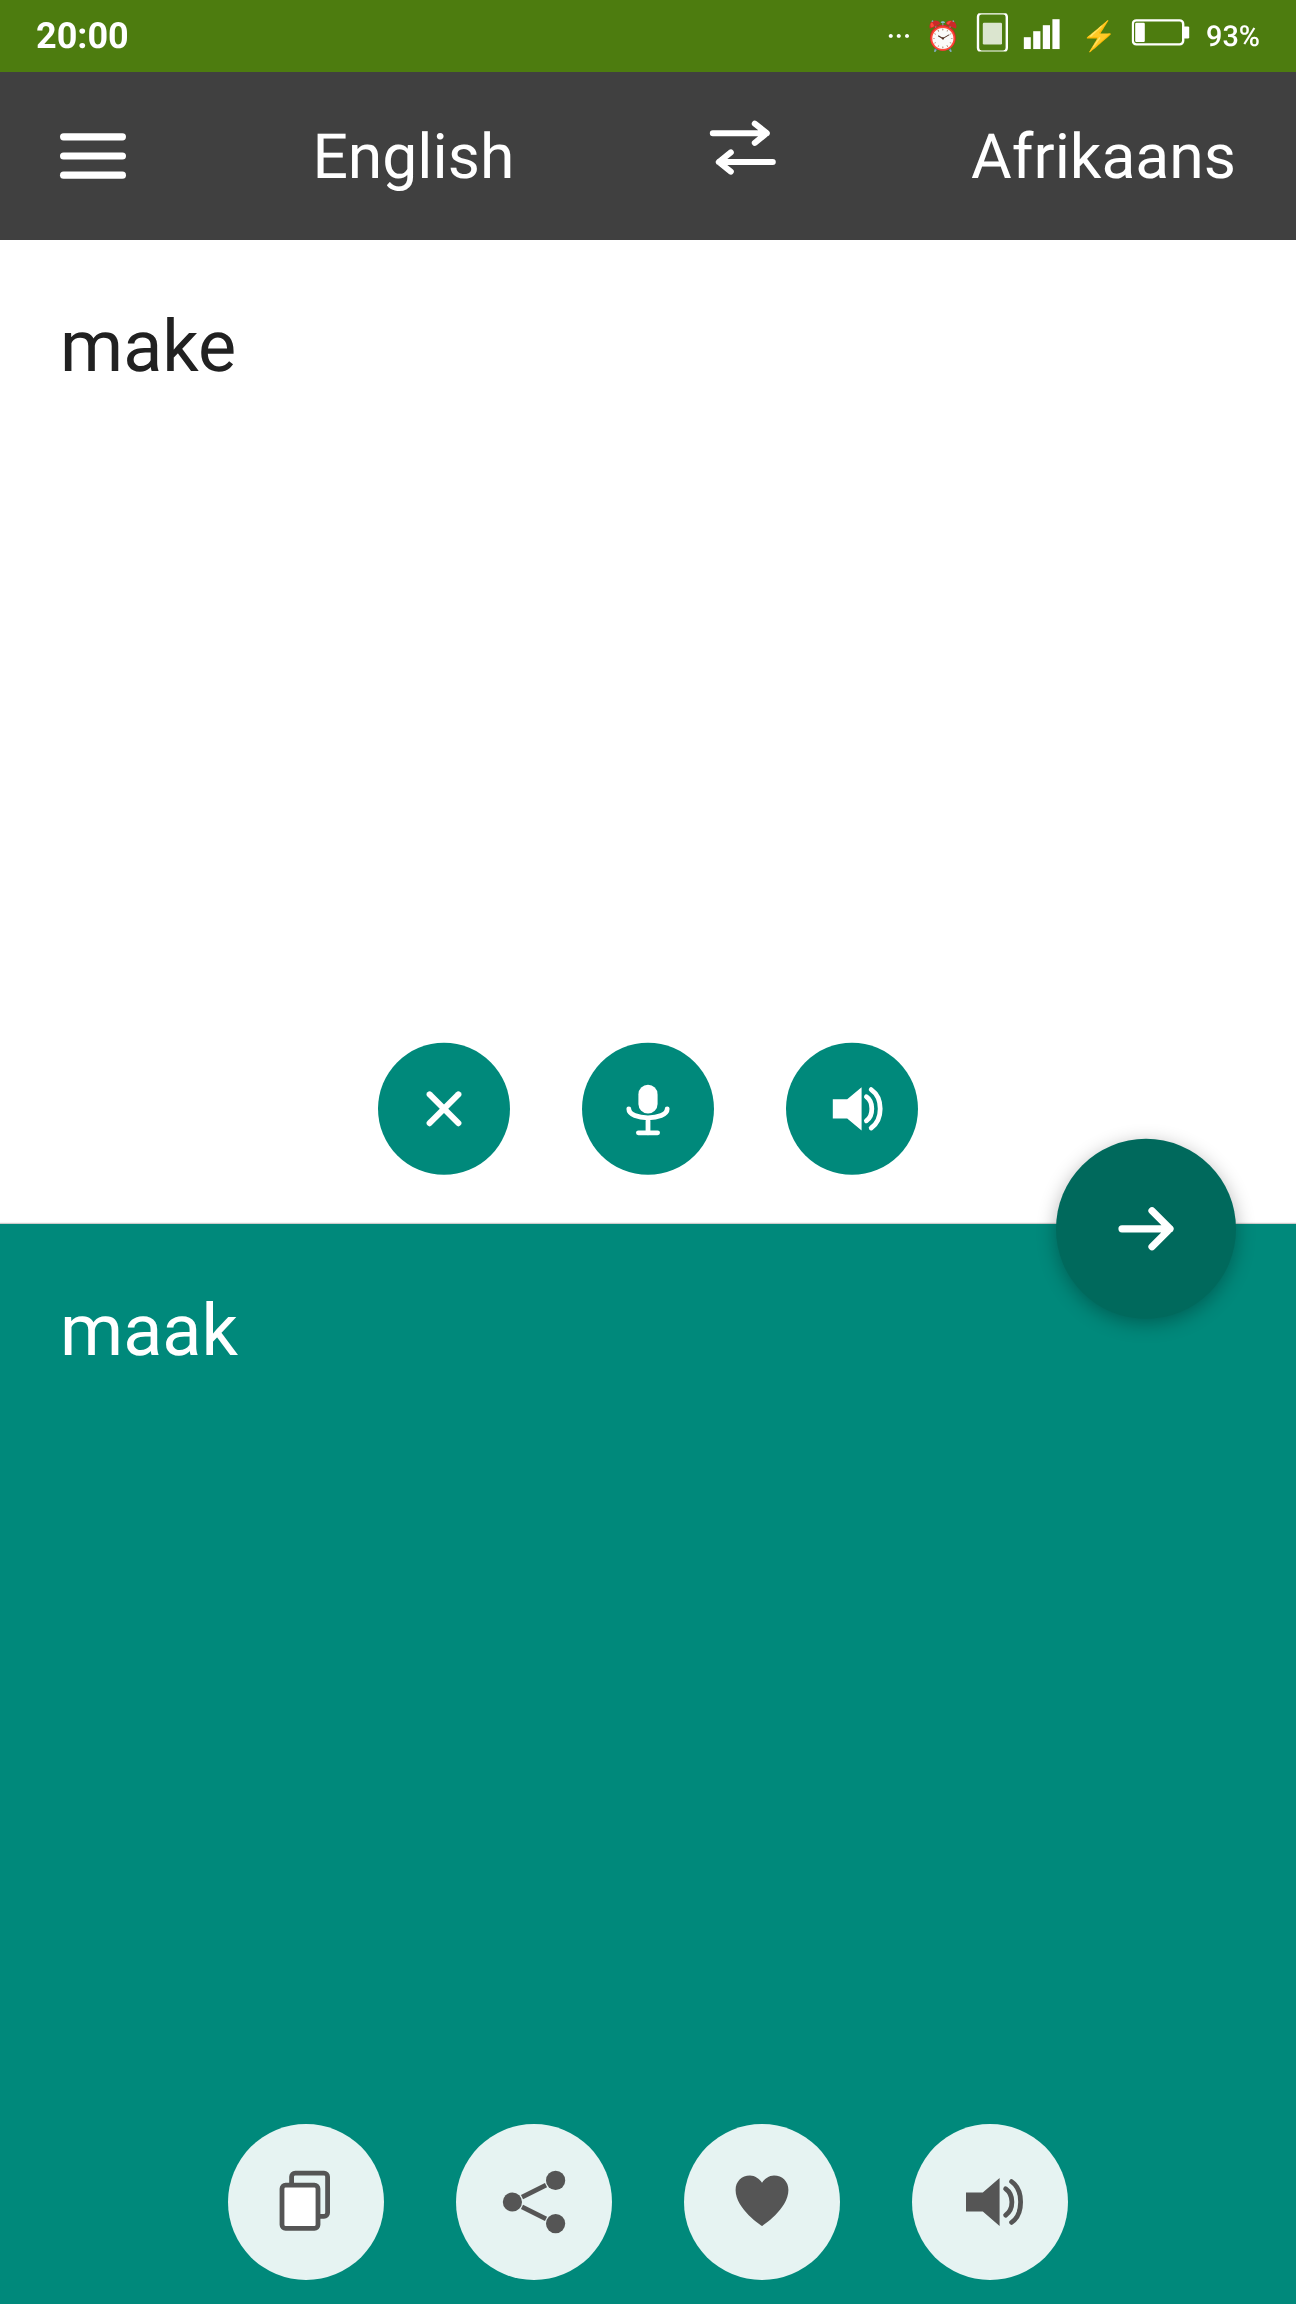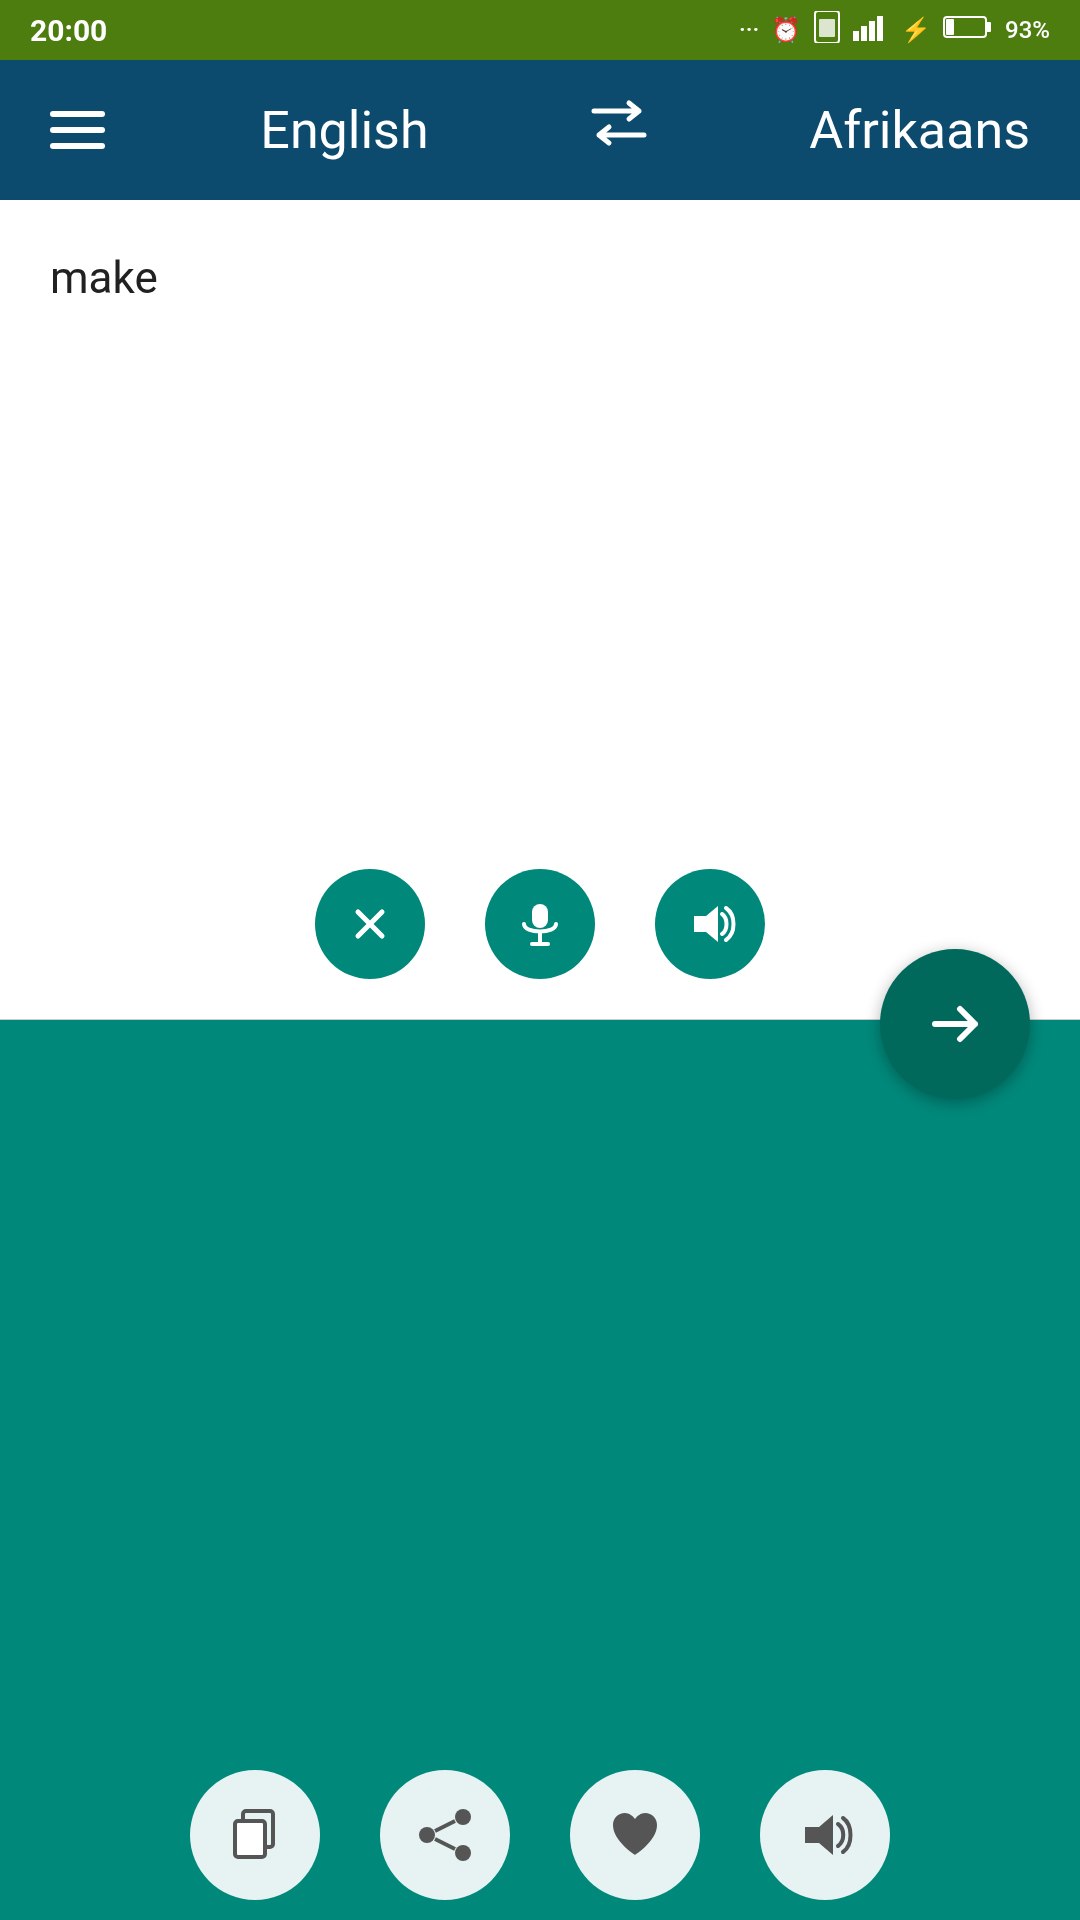--- a/index.html
+++ b/index.html
@@ -40,21 +40,21 @@
       display: flex;
       align-items: center;
       gap: 12px;
       font-size: 24px;
     }
 
     
     .nav-bar {
       width: 100%;
       height: 140px;
-      background: #0c4a6e;
+      background: #404040;
       display: flex;
       align-items: center;
       justify-content: space-between;
       padding: 0 50px;
     }
 
     .nav-menu-icon {
       display: flex;
       flex-direction: column;
       gap: 10px;
@@ -86,21 +86,21 @@
     .source-panel {
       width: 100%;
       height: 820px;
       background: white;
       padding: 50px 50px 40px 50px;
       position: relative;
       border-bottom: 1px solid #ccc;
     }
 
     .source-text {
-      font-size: 44px;
+      font-size: 60px;
       color: #212121;
       font-weight: 400;
       line-height: 1.3;
     }
 
     .source-actions {
       position: absolute;
       bottom: 40px;
       left: 0;
       right: 0;
@@ -271,20 +271,21 @@
   </div>
 
   <button class="translate-btn" title="Translate">
     <svg width="70" height="70" viewBox="0 0 70 70" fill="none">
       <path d="M15 35 L55 35 M40 20 L55 35 L40 50" stroke="white" stroke-width="6" stroke-linecap="round" stroke-linejoin="round"></path>
     </svg>
   </button>
 </div>
 
 <div class="target-panel">
+  <div class="target-text">maak</div>
 
   <div class="target-actions">
 
     <button class="target-action-btn" title="Copy">
       <svg width="60" height="60" viewBox="0 0 60 60" fill="none">
         <rect x="18" y="6" width="30" height="36" rx="3" stroke="#555" stroke-width="4" fill="none"></rect>
         <rect x="10" y="16" width="30" height="36" rx="3" stroke="#555" stroke-width="4" fill="white"></rect>
       </svg>
     </button>
 

